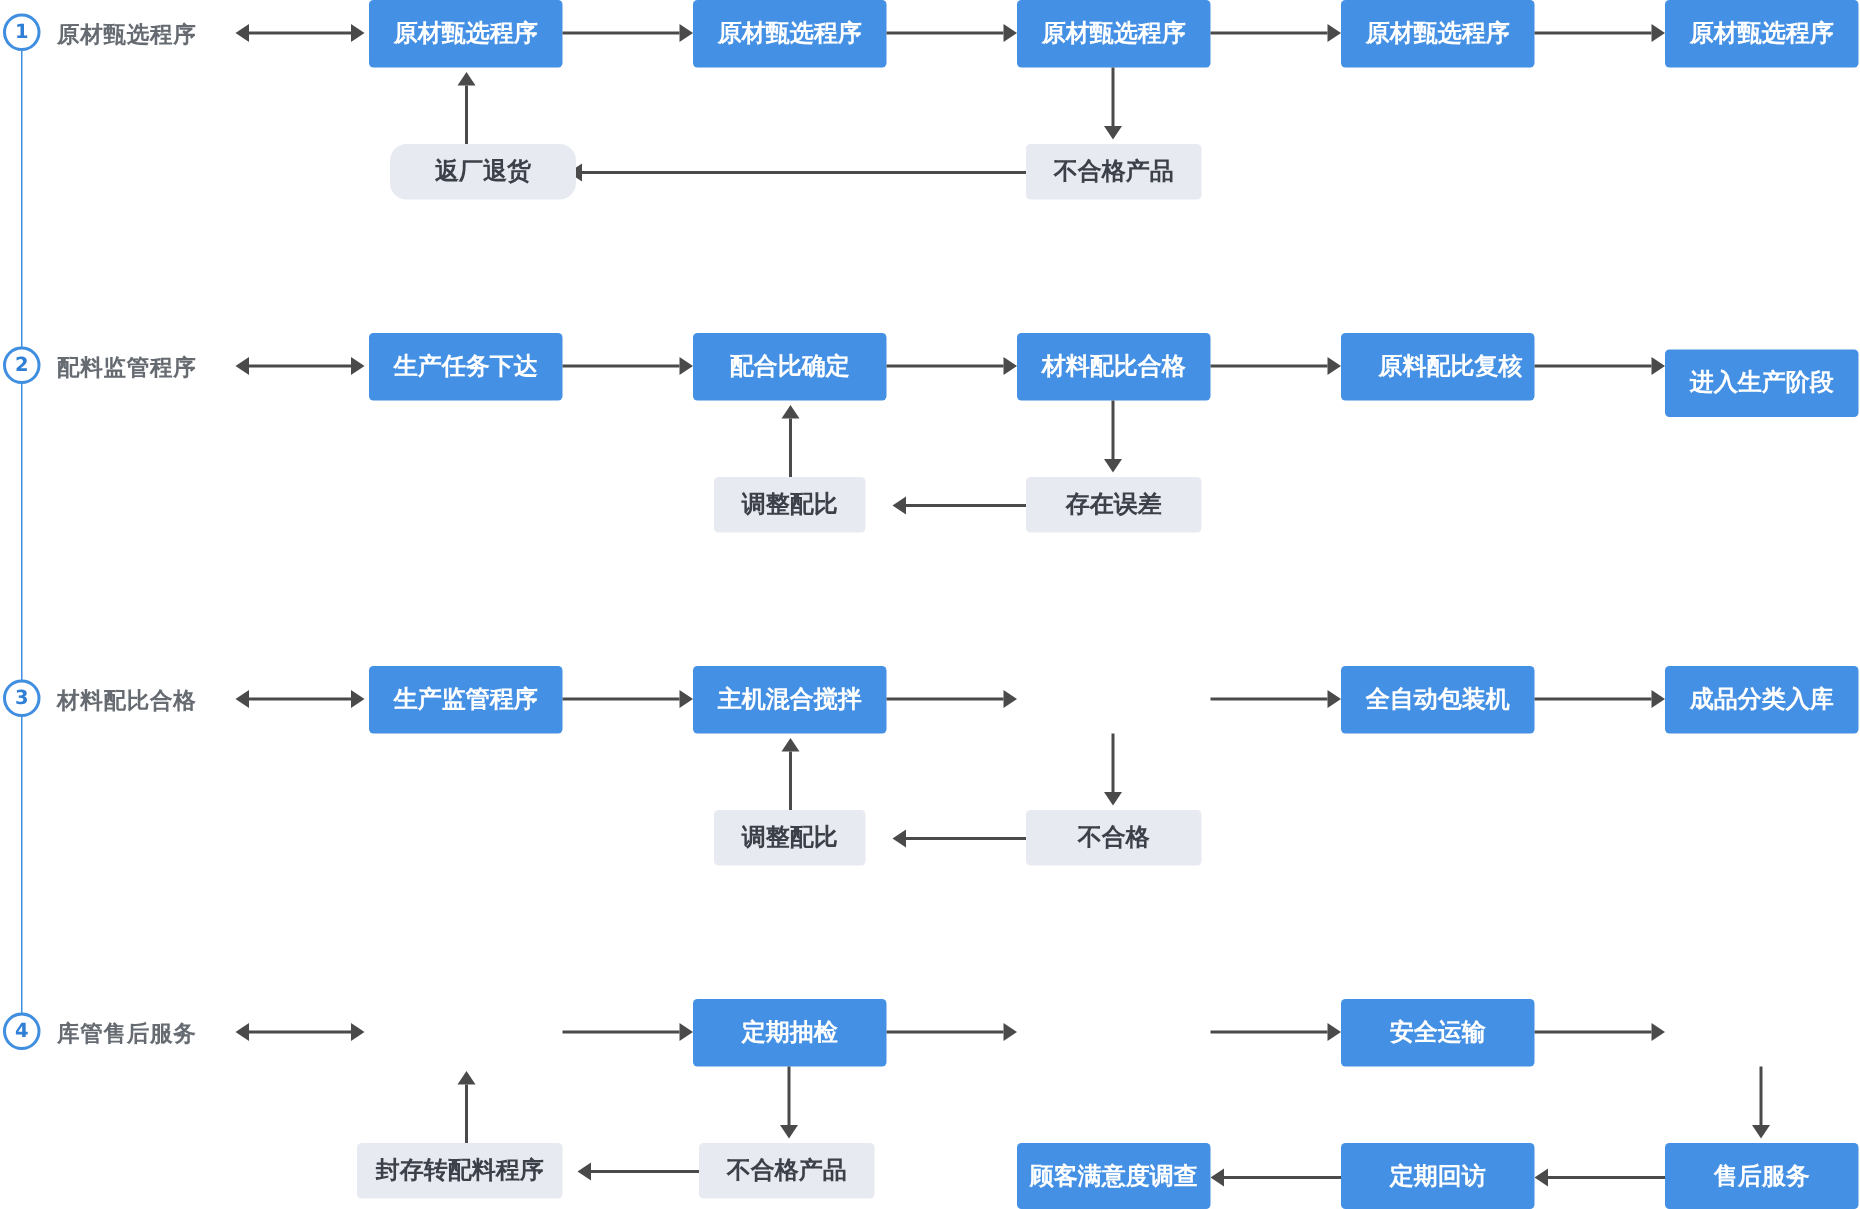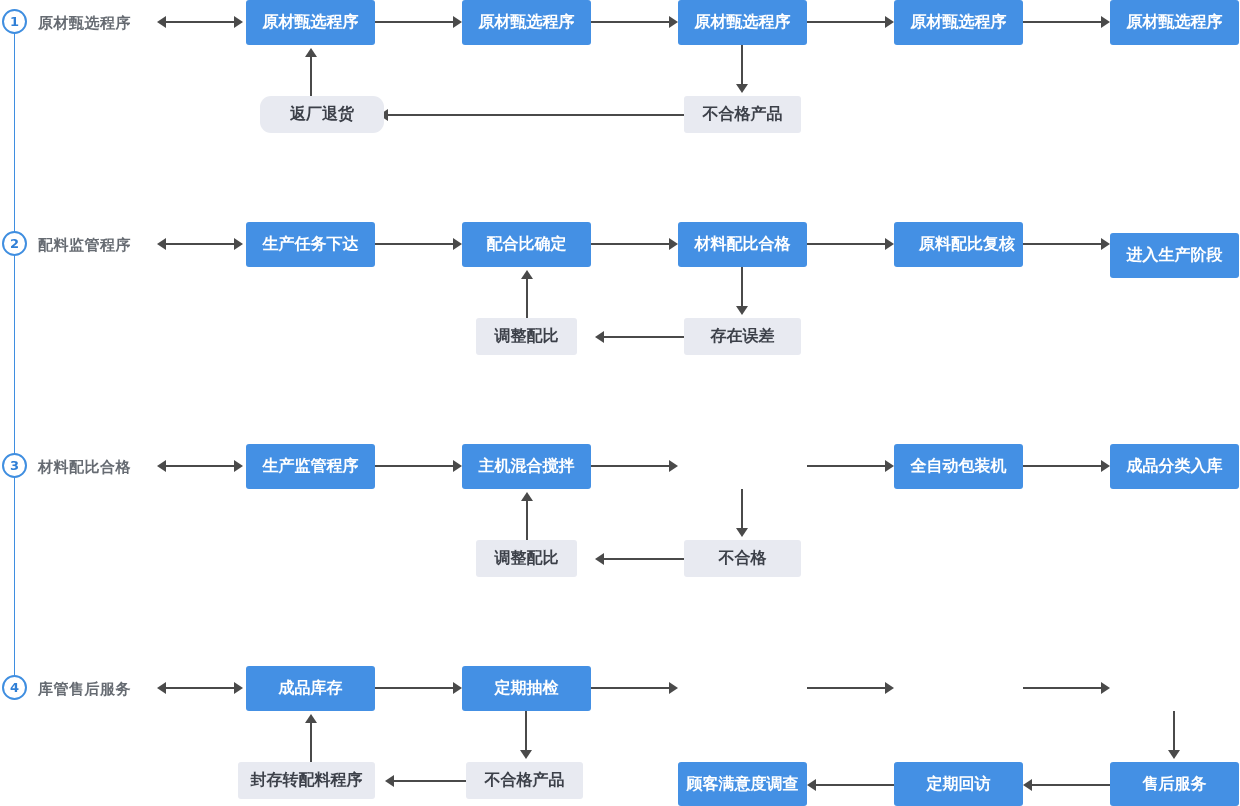--- a/index.html
+++ b/index.html
@@ -160,31 +160,31 @@
 
   <div class="v-line" style="left:526px;top:501px;height:39px;"></div>
   <div class="head-u" style="left:521px;top:492px;"></div>
 
   <div class="num-circle" style="left:2px;top:675px;">4</div>
   <div class="stage-label" style="left:38px;top:680px;">库管售后服务</div>
   <div class="h-line" style="left:166px;top:687px;width:68px;"></div>
   <div class="head-l" style="left:157px;top:682px;"></div>
   <div class="head-r" style="left:234px;top:682px;"></div>
 
-  <div class="node blue" style="left:246px;top:666px;width:129px;height:45px;">成品库存</div>
   <div class="h-line" style="left:375px;top:687px;width:78px;"></div>
   <div class="head-r" style="left:453px;top:682px;"></div>
 
   <div class="node blue" style="left:462px;top:666px;width:129px;height:45px;">定期抽检</div>
   <div class="h-line" style="left:591px;top:687px;width:78px;"></div>
   <div class="head-r" style="left:669px;top:682px;"></div>
 
   <div class="h-line" style="left:807px;top:687px;width:78px;"></div>
   <div class="head-r" style="left:885px;top:682px;"></div>
 
+  <div class="node blue" style="left:894px;top:666px;width:129px;height:45px;">安全运输</div>
   <div class="h-line" style="left:1023px;top:687px;width:78px;"></div>
   <div class="head-r" style="left:1101px;top:682px;"></div>
 
 
   <div class="v-line" style="left:525px;top:711px;height:39px;"></div>
   <div class="head-d" style="left:520px;top:750px;"></div>
   <div class="node gray" style="left:466px;top:762px;width:117px;height:37px;">不合格产品</div>
 
   <div class="h-line" style="left:394px;top:780px;width:72px;"></div>
   <div class="head-l" style="left:385px;top:775px;"></div>

